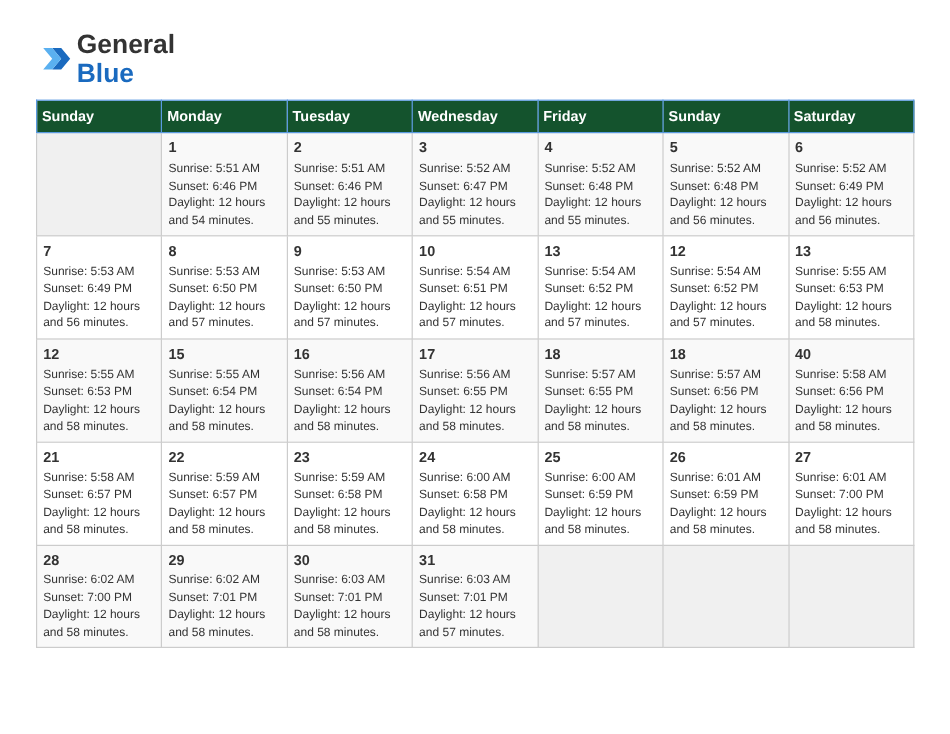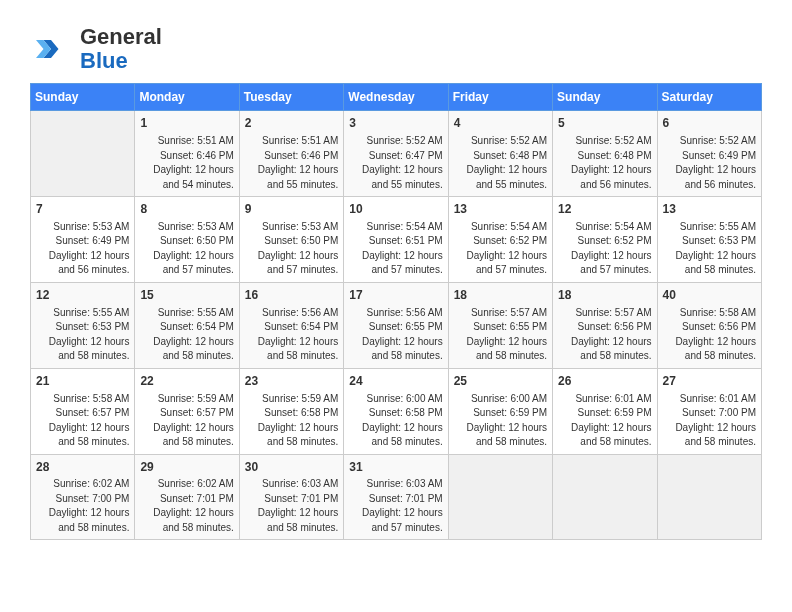--- a/index.html
+++ b/index.html
@@ -13,21 +13,20 @@
     .header-area {
       display: flex;
       justify-content: space-between;
       align-items: flex-start;
       margin-bottom: 10px;
     }
     .logo {
       display: flex;
       align-items: center;
       margin-top: 5px;
-      gap: 16px;
     }
     .logo-text {
       font-size: 22px;
       font-weight: bold;
       color: #333;
       line-height: 1.1;
     }
     .logo-text .blue { color: #1a6abf; }
     .logo-icon {
       width: 30px;
@@ -46,21 +45,21 @@
       font-size: 16px;
       color: #555;
       margin-top: 2px;
     }
     .calendar {
       width: 100%;
       border-collapse: collapse;
       font-size: 10.5px;
     }
     .calendar thead tr th {
-      background: #3b82f6;
+      background: #14532d;
       color: #fff;
       padding: 6px 4px;
       text-align: left;
       font-size: 12px;
       font-weight: bold;
       border: 1px solid #5a9ae0;
     }
     .calendar tbody tr td {
       vertical-align: top;
       padding: 4px 5px;
@@ -79,21 +78,20 @@
     .day-num {
       font-size: 12px;
       font-weight: bold;
       display: block;
       margin-bottom: 2px;
     }
     .cell-content {
       font-size: 10px;
       color: #333;
       line-height: 1.45;
-      text-align: right;
     }
     .empty-cell {
       background: #f0f0f0 !important;
     }
   </style>
 </head>
 <body>
 
 <div class="header-area">
   <div class="logo">

